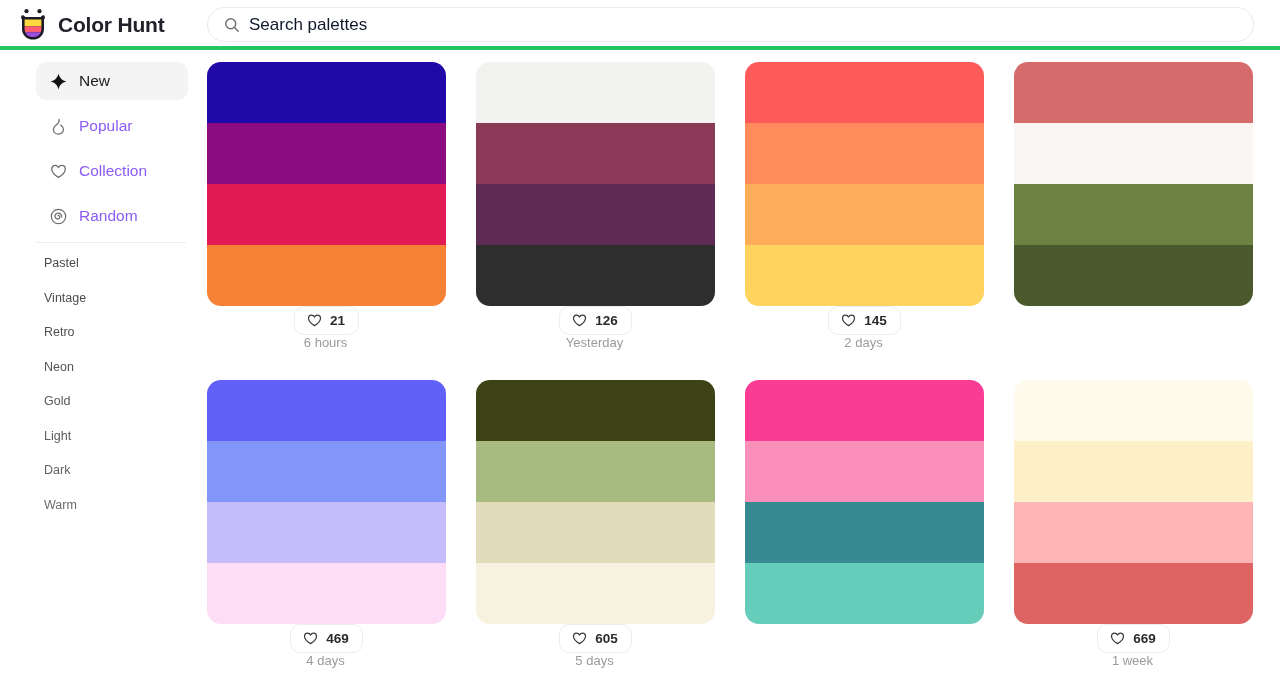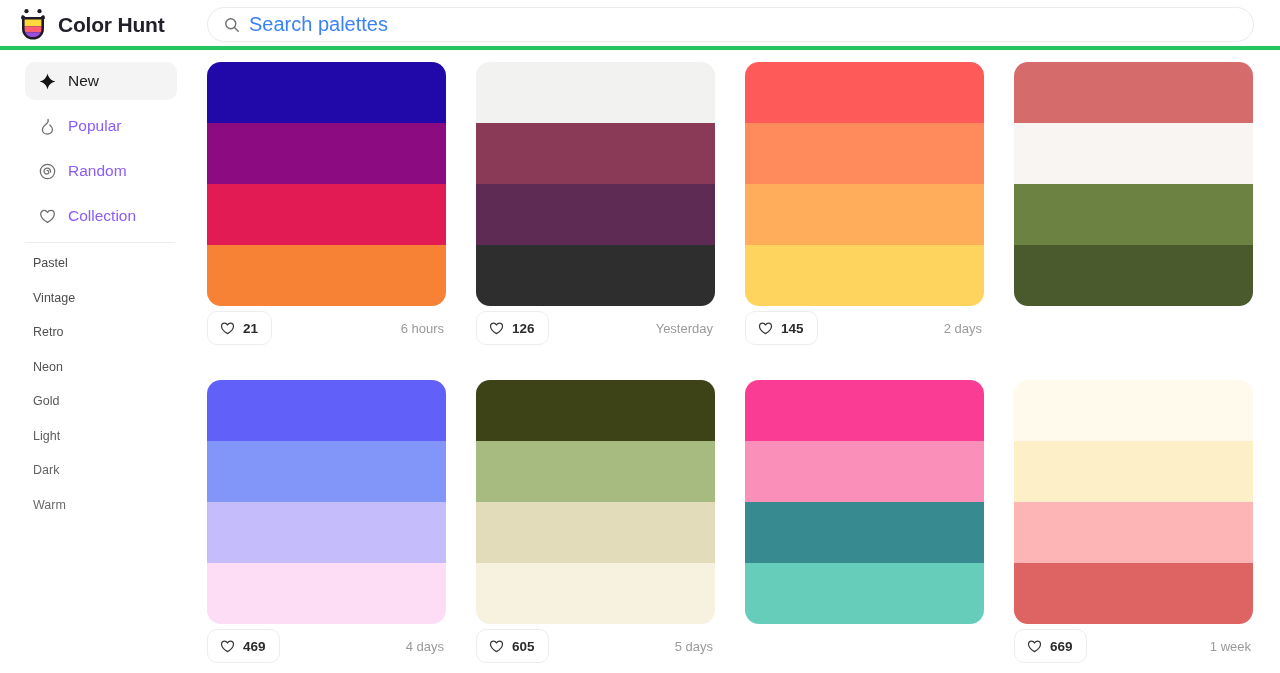--- a/index.html
+++ b/index.html
@@ -29,26 +29,26 @@
   }
   .searchbar{
     position:absolute; left:207px; top:7px;
     width:1047px; height:35px;
     border:1px solid #eceaea; border-radius:18px;
     background:#fff;
     display:flex; align-items:center; gap:9px;
     padding:0 16px;
   }
   .search-ph{
-    font-size:20px; color:#3b82f6;
+    font-size:17px; color:#0f172a;
   }
 
   
   .sidebar{
-    position:absolute; left:5px; top:51px; width:200px; height:479px;
+    position:absolute; left:16px; top:51px; width:200px; height:479px;
     background:#fff;
     overflow:hidden;
   }
   .nav{ padding:11px 0 0 20px; }
   .nav-item{
     display:flex; align-items:center; gap:12px;
     width:152px; height:38px;
     border-radius:10px;
     padding-left:13px;
     margin-bottom:7px;
@@ -95,20 +95,21 @@
     border-radius:14px;
     overflow:hidden;
     display:flex; flex-direction:column;
     cursor:pointer;
   }
   .swatch{ flex:1 1 25%; width:100%; }
 
   .card-foot{
     height:44px;
     display:flex; align-items:center; justify-content:space-between;
+    flex-direction:column;
   }
   .likes{
     display:flex; align-items:center; gap:8px;
     height:34px; padding:0 13px 0 12px;
     border:1px solid #ededed; border-radius:10px;
     background:#fff;
     cursor:pointer;
   }
   .like-count{ font-size:13.5px; font-weight:bold; color:#2b2b2b; }
   .age{ font-size:13px; color:#9a9a9a; padding-right:2px; }
@@ -168,34 +169,34 @@
         <svg width="17" height="17" viewBox="0 0 18 18">
           <path d="M9.6 1.4 C10.4 4.0 9.2 5.0 7.6 6.4 C5.3 8.4 3.6 10.1 3.6 12.4 C3.6 15.1 6.0 17.0 8.9 17.0 C11.8 17.0 14.2 15.1 14.2 12.3 C14.2 10.3 13.0 8.7 11.5 7.4" fill="none" stroke="#6d6d6d" stroke-width="1.35" stroke-linecap="round" stroke-linejoin="round"></path>
         </svg>
       </span>
       <span class="nav-label">Popular</span>
     </div>
 
     <div class="nav-item">
       <span class="nav-ico">
         <svg width="17" height="17" viewBox="0 0 18 18">
+          <path d="M9 15.2 C9 15.2 1.8 11.1 1.8 6.4 C1.8 4.2 3.5 2.6 5.5 2.6 C7.0 2.6 8.3 3.5 9 4.8 C9.7 3.5 11.0 2.6 12.5 2.6 C14.5 2.6 16.2 4.2 16.2 6.4 C16.2 11.1 9 15.2 9 15.2 Z" fill="none" stroke="#6d6d6d" stroke-width="1.35" stroke-linejoin="round"></path>
+        </svg>
+      </span>
+      <span class="nav-label">Collection</span>
+    </div>
+
+    <div class="nav-item">
+      <span class="nav-ico">
+        <svg width="17" height="17" viewBox="0 0 18 18">
           <circle cx="9" cy="9" r="7.6" fill="none" stroke="#6d6d6d" stroke-width="1.3"></circle>
           <path d="M12.4 9.6 C12.4 6.9 10.5 5.2 8.4 5.4 C6.3 5.6 5.0 7.3 5.3 9.2 C5.6 10.9 7.1 11.9 8.6 11.6 C9.9 11.35 10.6 10.2 10.3 9.1 C10.05 8.2 9.2 7.75 8.5 7.95" fill="none" stroke="#6d6d6d" stroke-width="1.3" stroke-linecap="round"></path>
         </svg>
       </span>
       <span class="nav-label">Random</span>
-    </div>
-
-    <div class="nav-item">
-      <span class="nav-ico">
-        <svg width="17" height="17" viewBox="0 0 18 18">
-          <path d="M9 15.2 C9 15.2 1.8 11.1 1.8 6.4 C1.8 4.2 3.5 2.6 5.5 2.6 C7.0 2.6 8.3 3.5 9 4.8 C9.7 3.5 11.0 2.6 12.5 2.6 C14.5 2.6 16.2 4.2 16.2 6.4 C16.2 11.1 9 15.2 9 15.2 Z" fill="none" stroke="#6d6d6d" stroke-width="1.35" stroke-linejoin="round"></path>
-        </svg>
-      </span>
-      <span class="nav-label">Collection</span>
     </div>
 
   </div>
 
   <div class="nav-sep"></div>
 
   <div class="tags">
     <div class="tag" style="color:#4a4a4a;">Pastel</div>
     <div class="tag" style="color:#4d4d4d;">Vintage</div>
     <div class="tag" style="color:#505050;">Retro</div>

